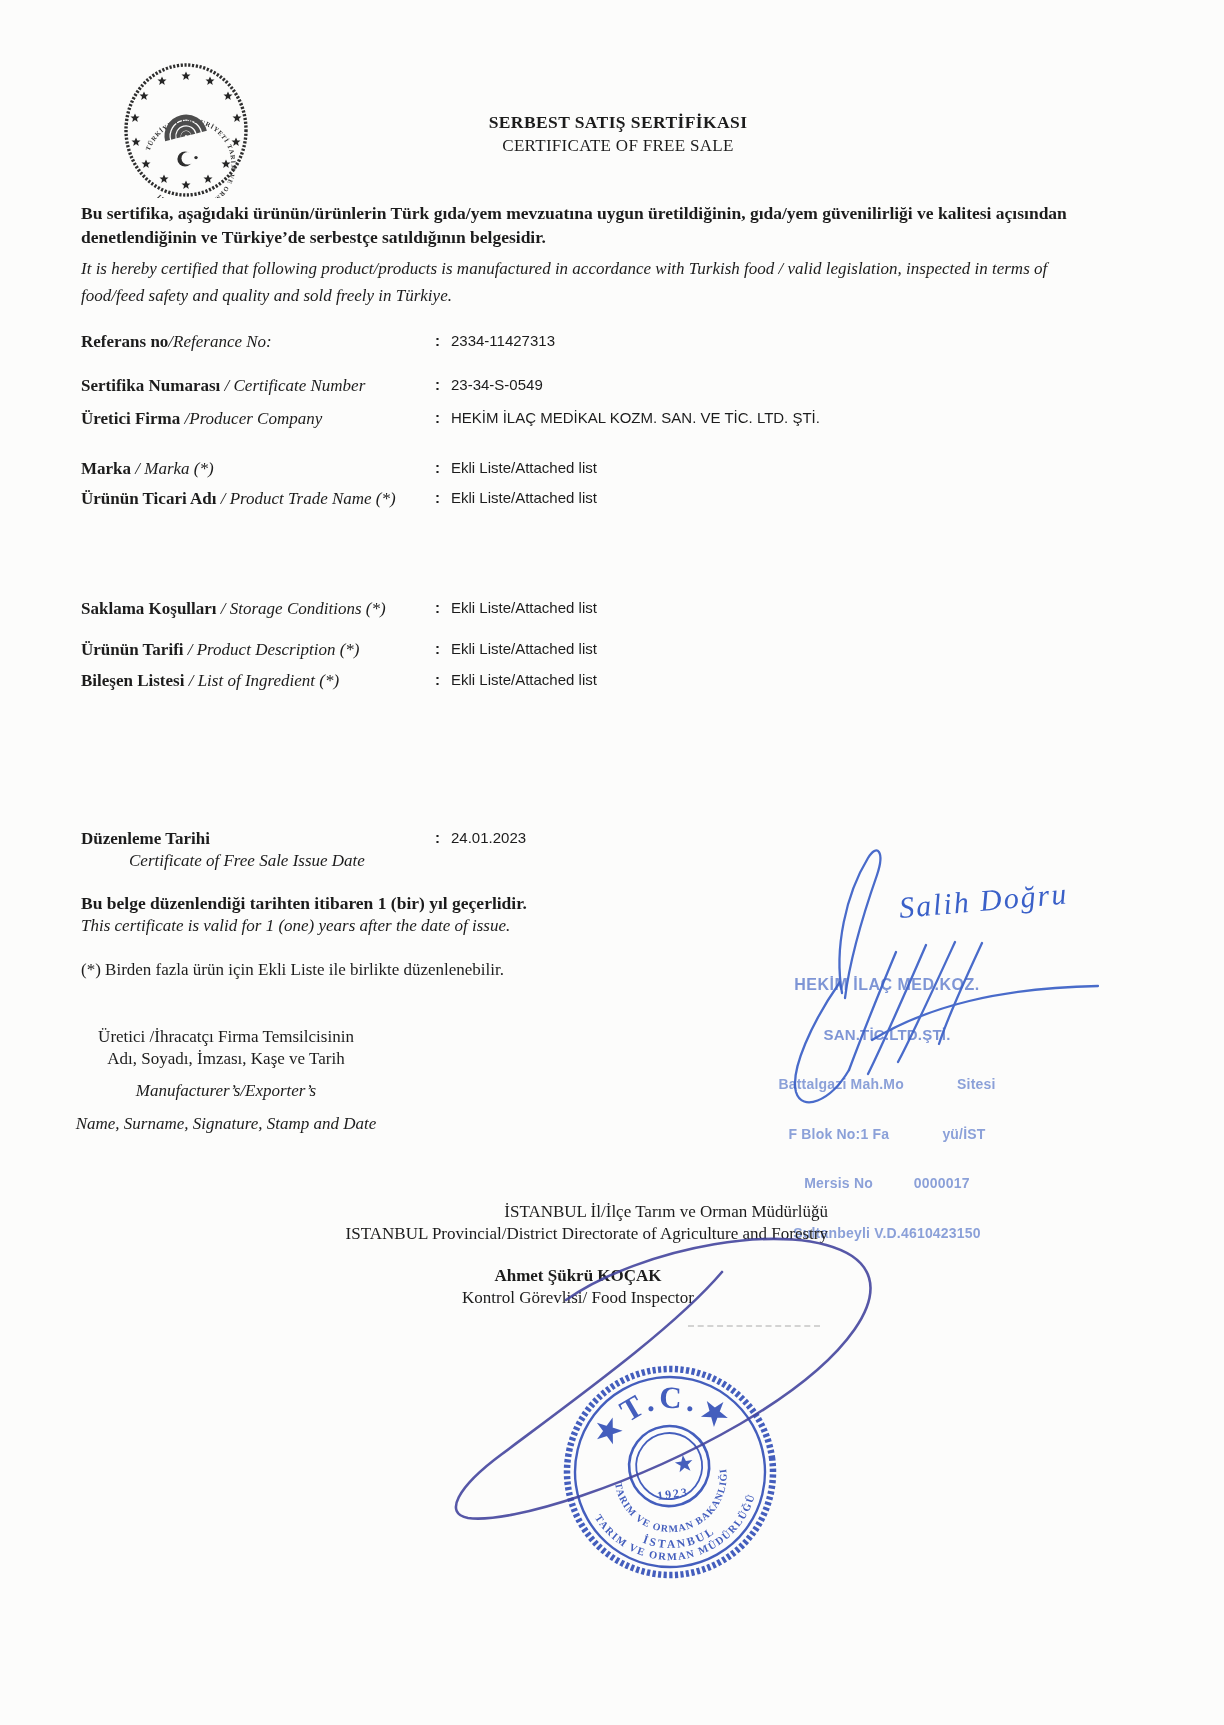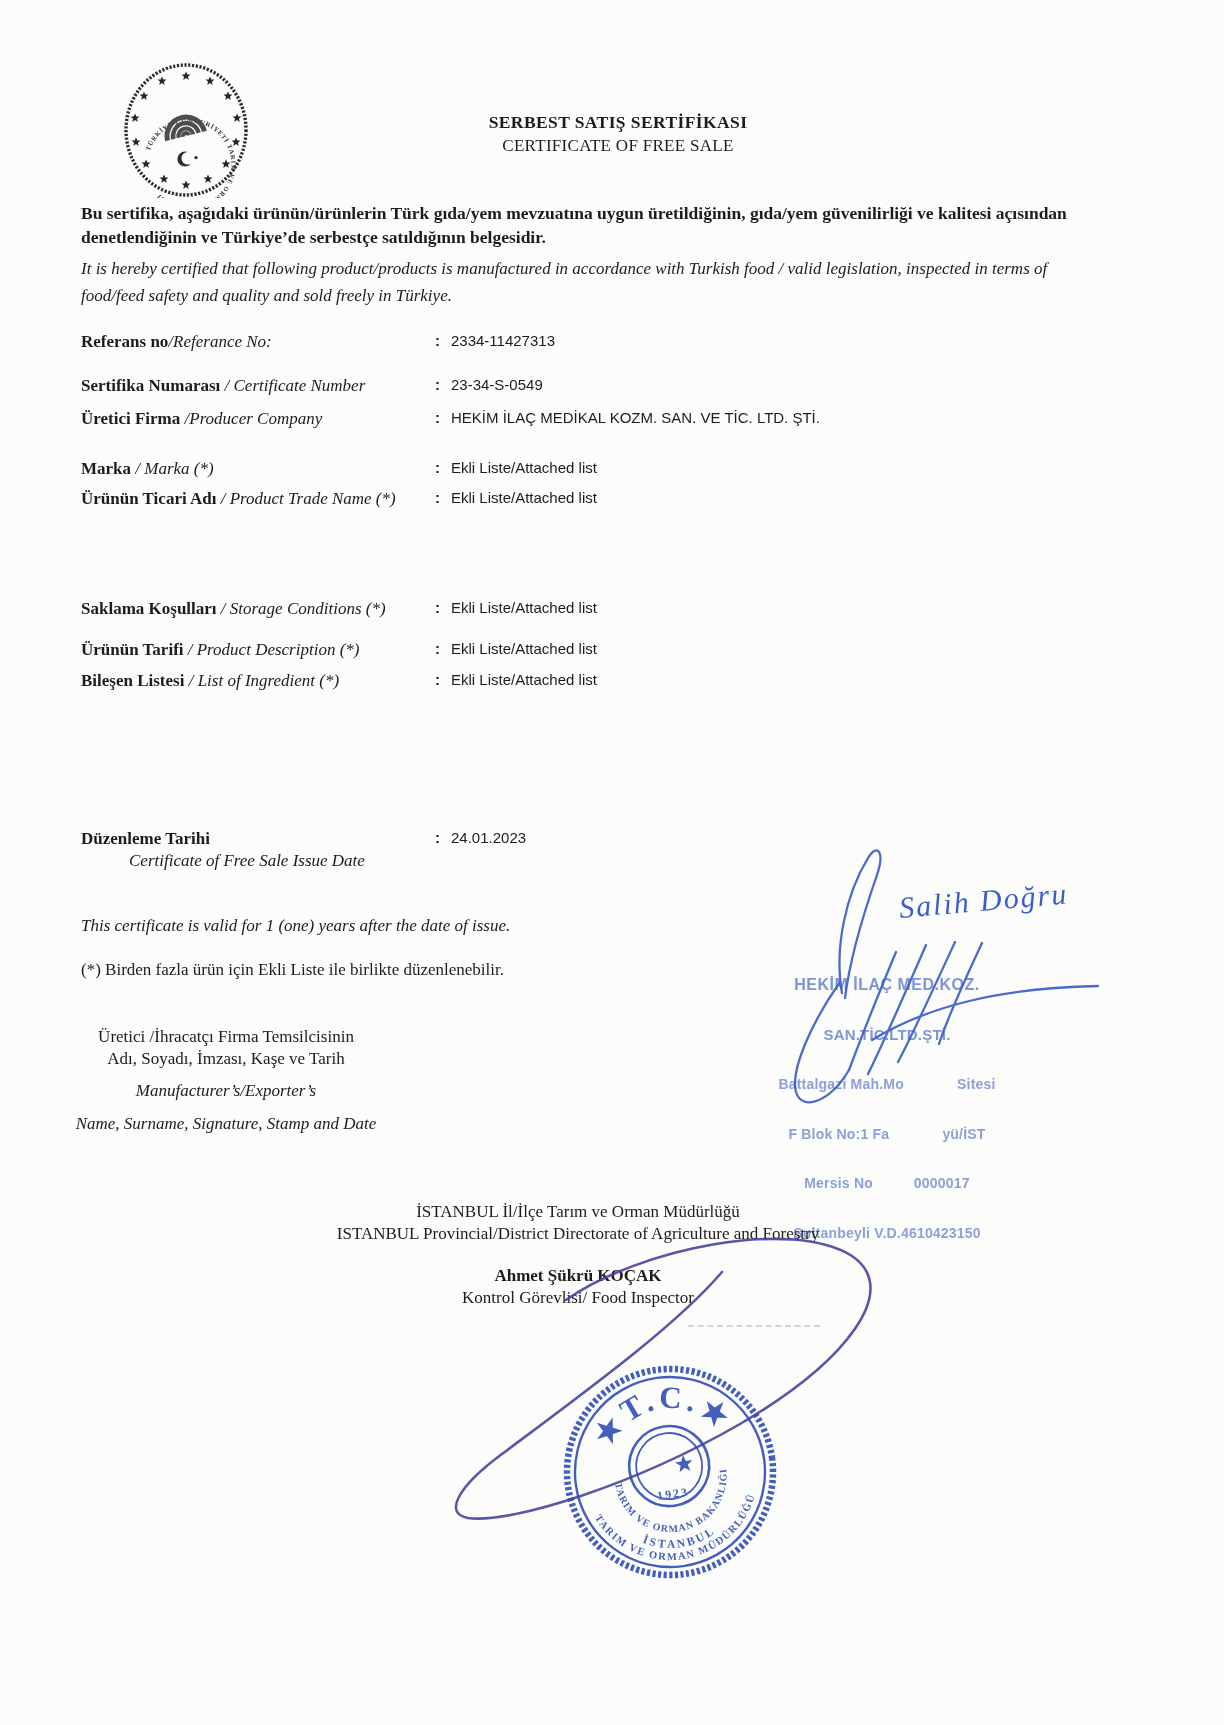--- a/index.html
+++ b/index.html
@@ -29,21 +29,21 @@
   .footnote{left:81px;top:960px;font-size:17px;}
   
   .manu-block{left:70px;top:1026px;width:312px;text-align:center;font-size:17px;line-height:21.5px;}
   
   .company-stamp{left:732px;top:944px;width:310px;text-align:center;
       font-family:"Liberation Sans",sans-serif;font-weight:bold;font-size:14px;line-height:16.5px;
       color:#6f8ad0;opacity:.8;white-space:pre;letter-spacing:.2px;}
   .company-stamp .l1{font-size:16px;letter-spacing:.5px;color:#5f7ccc;}
   .company-stamp .l2{font-size:15px;color:#5f7ccc;}
   
-  .authority-block{left:328px;top:1201px;width:500px;text-align:center;font-size:17px;line-height:21.5px;}
+  .authority-block{left:328px;top:1201px;width:500px;text-align:right;font-size:17px;line-height:21.5px;}
   .inspector-block{left:328px;top:1265px;width:500px;text-align:center;font-size:17px;line-height:21.5px;}
   .inspector-name{font-weight:bold;}
   .dash-line{left:688px;top:1325px;width:132px;height:0;border-top:2px dashed #c9c9c9;opacity:.8;}
   svg text{font-family:"Liberation Serif",serif;}
   .ink{pointer-events:none;}
 </style>
 </head>
 <body>
 
 <div class="page">
@@ -137,20 +137,21 @@
     <div class="f-label"><span class="b">Bileşen Listesi</span><span class="i"> / List of Ingredient  (*)</span></div>
     <div class="f-value"><span class="colon">:</span><span>Ekli Liste/Attached list</span></div>
   </div>
 
   <div class="abs field-row" style="top:829px">
     <div class="f-label"><span class="b">Düzenleme Tarihi</span></div>
     <div class="f-value"><span class="colon">:</span><span>24.01.2023</span></div>
   </div>
   <div class="issue-en">Certificate of Free Sale Issue Date</div>
 
+  <div class="abs valid-tr">Bu belge düzenlendiği tarihten itibaren 1 (bir) yıl geçerlidir.</div>
   <div class="abs valid-en">This certificate is valid for 1 (one) years after the date of issue.</div>
 
   <div class="abs footnote">(*) Birden fazla ürün için Ekli Liste ile birlikte düzenlenebilir.</div>
 
   <div class="abs manu-block">
     <div>Üretici /İhracatçı Firma Temsilcisinin</div>
     <div>Adı, Soyadı, İmzası, Kaşe ve Tarih</div>
     <div class="i">Manufacturer’s/Exporter’s</div>
     <div class="i">Name, Surname, Signature, Stamp and Date</div>
   </div>

